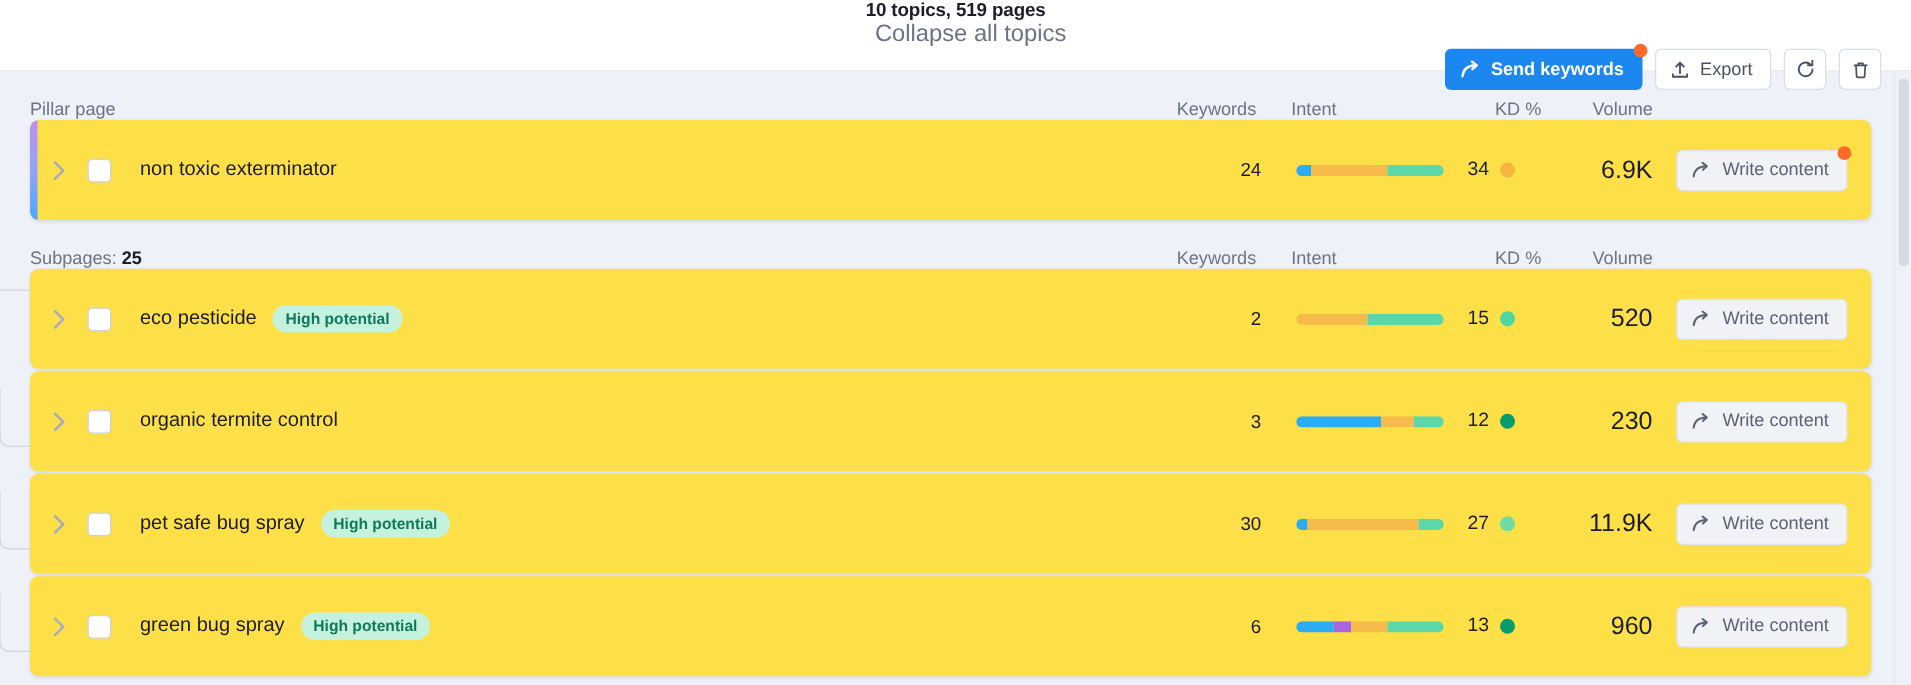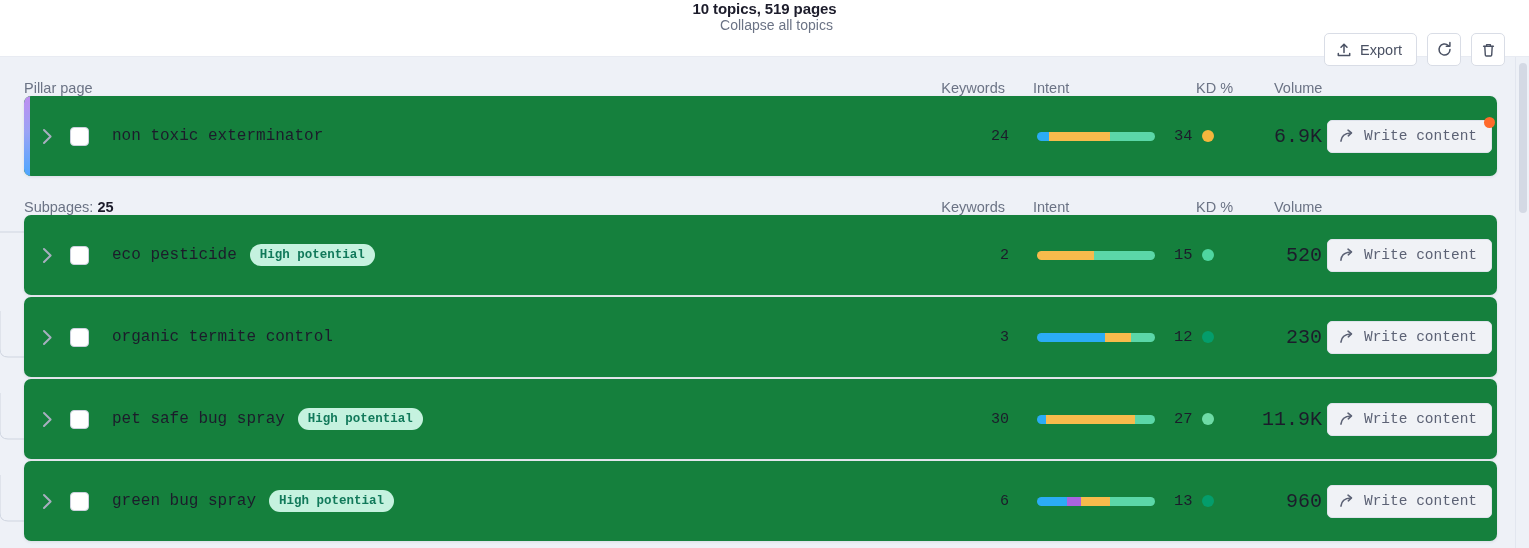--- a/index.html
+++ b/index.html
@@ -22,21 +22,21 @@
     border-bottom: 1px solid #e8ebf2;
     flex-direction: column;
   }
   .tb-title {
     font-size: 15px;
     font-weight: bold;
     color: #1c1c2b;
     letter-spacing: -0.1px;
   }
   .tb-collapse {
-    font-size: 14px;
+    font-size: 19px;
     color: #6b7385;
     margin-left: 24px;
     cursor: pointer;
   }
   .tb-actions {
     margin-left: auto;
     display: flex;
     align-items: center;
     gap: 10px;
   }
@@ -107,30 +107,29 @@
   .tree-lines {
     position: absolute;
     left: 0; top: 0;
     width: 30px; height: 460px;
     pointer-events: none;
   }
 
   
   .rowcard {
     position: relative;
-    background: #15803d;
+    background: #fde047;
     border-radius: 7px;
     box-shadow: 0 1px 3px rgba(30,40,70,0.10);
     display: flex;
     align-items: center;
     margin-left: 24px;
     margin-right: 32px;
     height: 80px;
     overflow: hidden;
-    font-family: Liberation Mono, monospace;
   }
   .rowcard.pillar { height: 80px; }
   .accent {
     position: absolute;
     left: 0; top: 0; bottom: 0;
     width: 6px;
     background: linear-gradient(180deg, #bf8ef0 0%, #9aa3f5 45%, #4da6ff 100%);
     border-radius: 7px 0 0 7px;
   }
   .chev {
@@ -245,20 +244,30 @@
 </style>
 </head>
 <body>
 
 <div class="toolbar">
   <div class="tb-title">10 topics, 519 pages</div>
   <div class="tb-collapse">Collapse all topics</div>
 
   <div class="tb-actions">
 
+    <div class="btn btn-primary">
+      <span style="display:flex;">
+        <svg width="17" height="15" viewBox="0 0 17 15" fill="none">
+          <path d="M2 13C2.5 7.5 6 4.5 12.5 4.2" stroke="#fff" stroke-width="1.9" stroke-linecap="round" fill="none"></path>
+          <path d="M9.6 1.3L13.3 4.2L9.9 7.3" stroke="#fff" stroke-width="1.9" stroke-linecap="round" stroke-linejoin="round" fill="none"></path>
+        </svg>
+      </span>
+      <span>Send keywords</span>
+      <span class="dot-badge"></span>
+    </div>
 
     <div class="btn btn-ghost">
       <span style="display:flex;">
         <svg width="16" height="16" viewBox="0 0 16 16" fill="none">
           <path d="M8 10.5V2.4" stroke="#4a5163" stroke-width="1.5" stroke-linecap="round"></path>
           <path d="M5 5.3L8 2.2L11 5.3" stroke="#4a5163" stroke-width="1.5" stroke-linecap="round" stroke-linejoin="round"></path>
           <path d="M2.3 11.4V13.4H13.7V11.4" stroke="#4a5163" stroke-width="1.5" stroke-linecap="round" stroke-linejoin="round"></path>
         </svg>
       </span>
       <span>Export</span>

